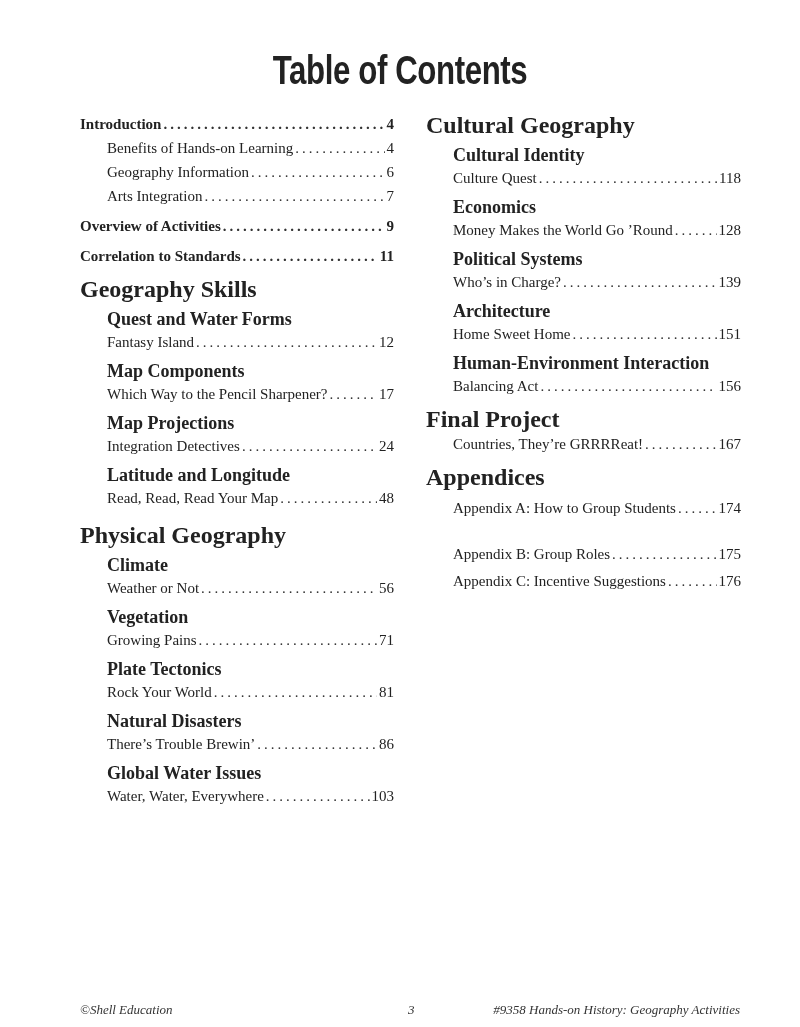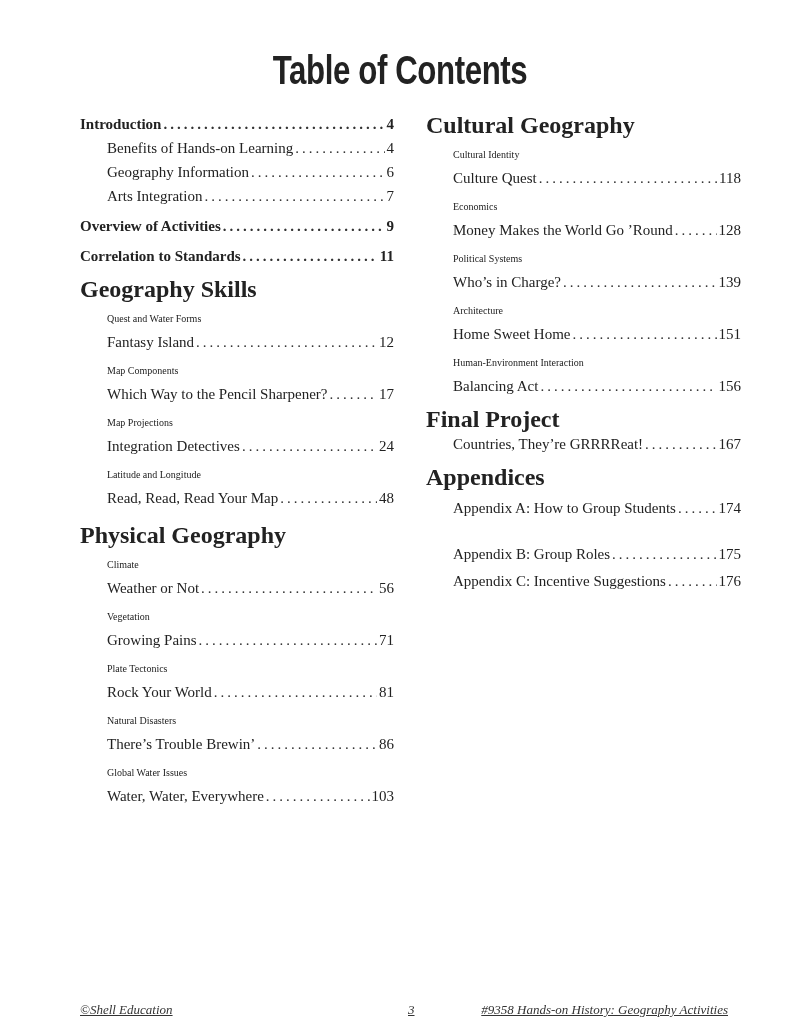--- a/index.html
+++ b/index.html
@@ -13,30 +13,30 @@
   .col.left { left: 80px; width: 314px; }
   .col.right { left: 426px; width: 315px; }
   .row { display: flex; align-items: flex-end; white-space: nowrap; font-size: 15px; line-height: 24px; }
   .row .lbl { flex: 0 0 auto; }
   .row .dots { flex: 1 1 auto; overflow: hidden; margin: 0 2px; letter-spacing: 3px; color: #333; }
   .row .dots::before { content: "........................................................................................................"; }
   .row .pg { flex: 0 0 auto; }
   .row.top { font-weight: bold; }
   .row.indent, .sub-head, .sub-item { padding-left: 27px; }
   .section-head { font-weight: bold; font-size: 24px; line-height: 26px; }
-  .sub-head { font-weight: normal; font-size: 10px; line-height: 22px; }
+  .sub-head { font-weight: bold; font-size: 18px; line-height: 22px; }
   .gap-s { height: 6px; }
   .gap-m { height: 8px; }
   .gap-l { height: 12px; }
   .footer { position: absolute; top: 1002px; left: 80px; width: 660px; font-style: italic;
             font-size: 13px; color: #333; }
-  .footer span { position: absolute; white-space: nowrap; text-decoration: underline; }
+  .footer span { position: absolute; white-space: nowrap; }
   .f-left { left: 0; }
   .f-center { left: 328px; }
-  .f-right { right: 12px; }
+  .f-right { right: 0; }
 </style>
 </head>
 <body>
 
 <div class="title">Table of Contents</div>
 
 <div class="col left">
   <div class="row top">
     <span class="lbl">Introduction</span>
       <span class="dots"></span>

